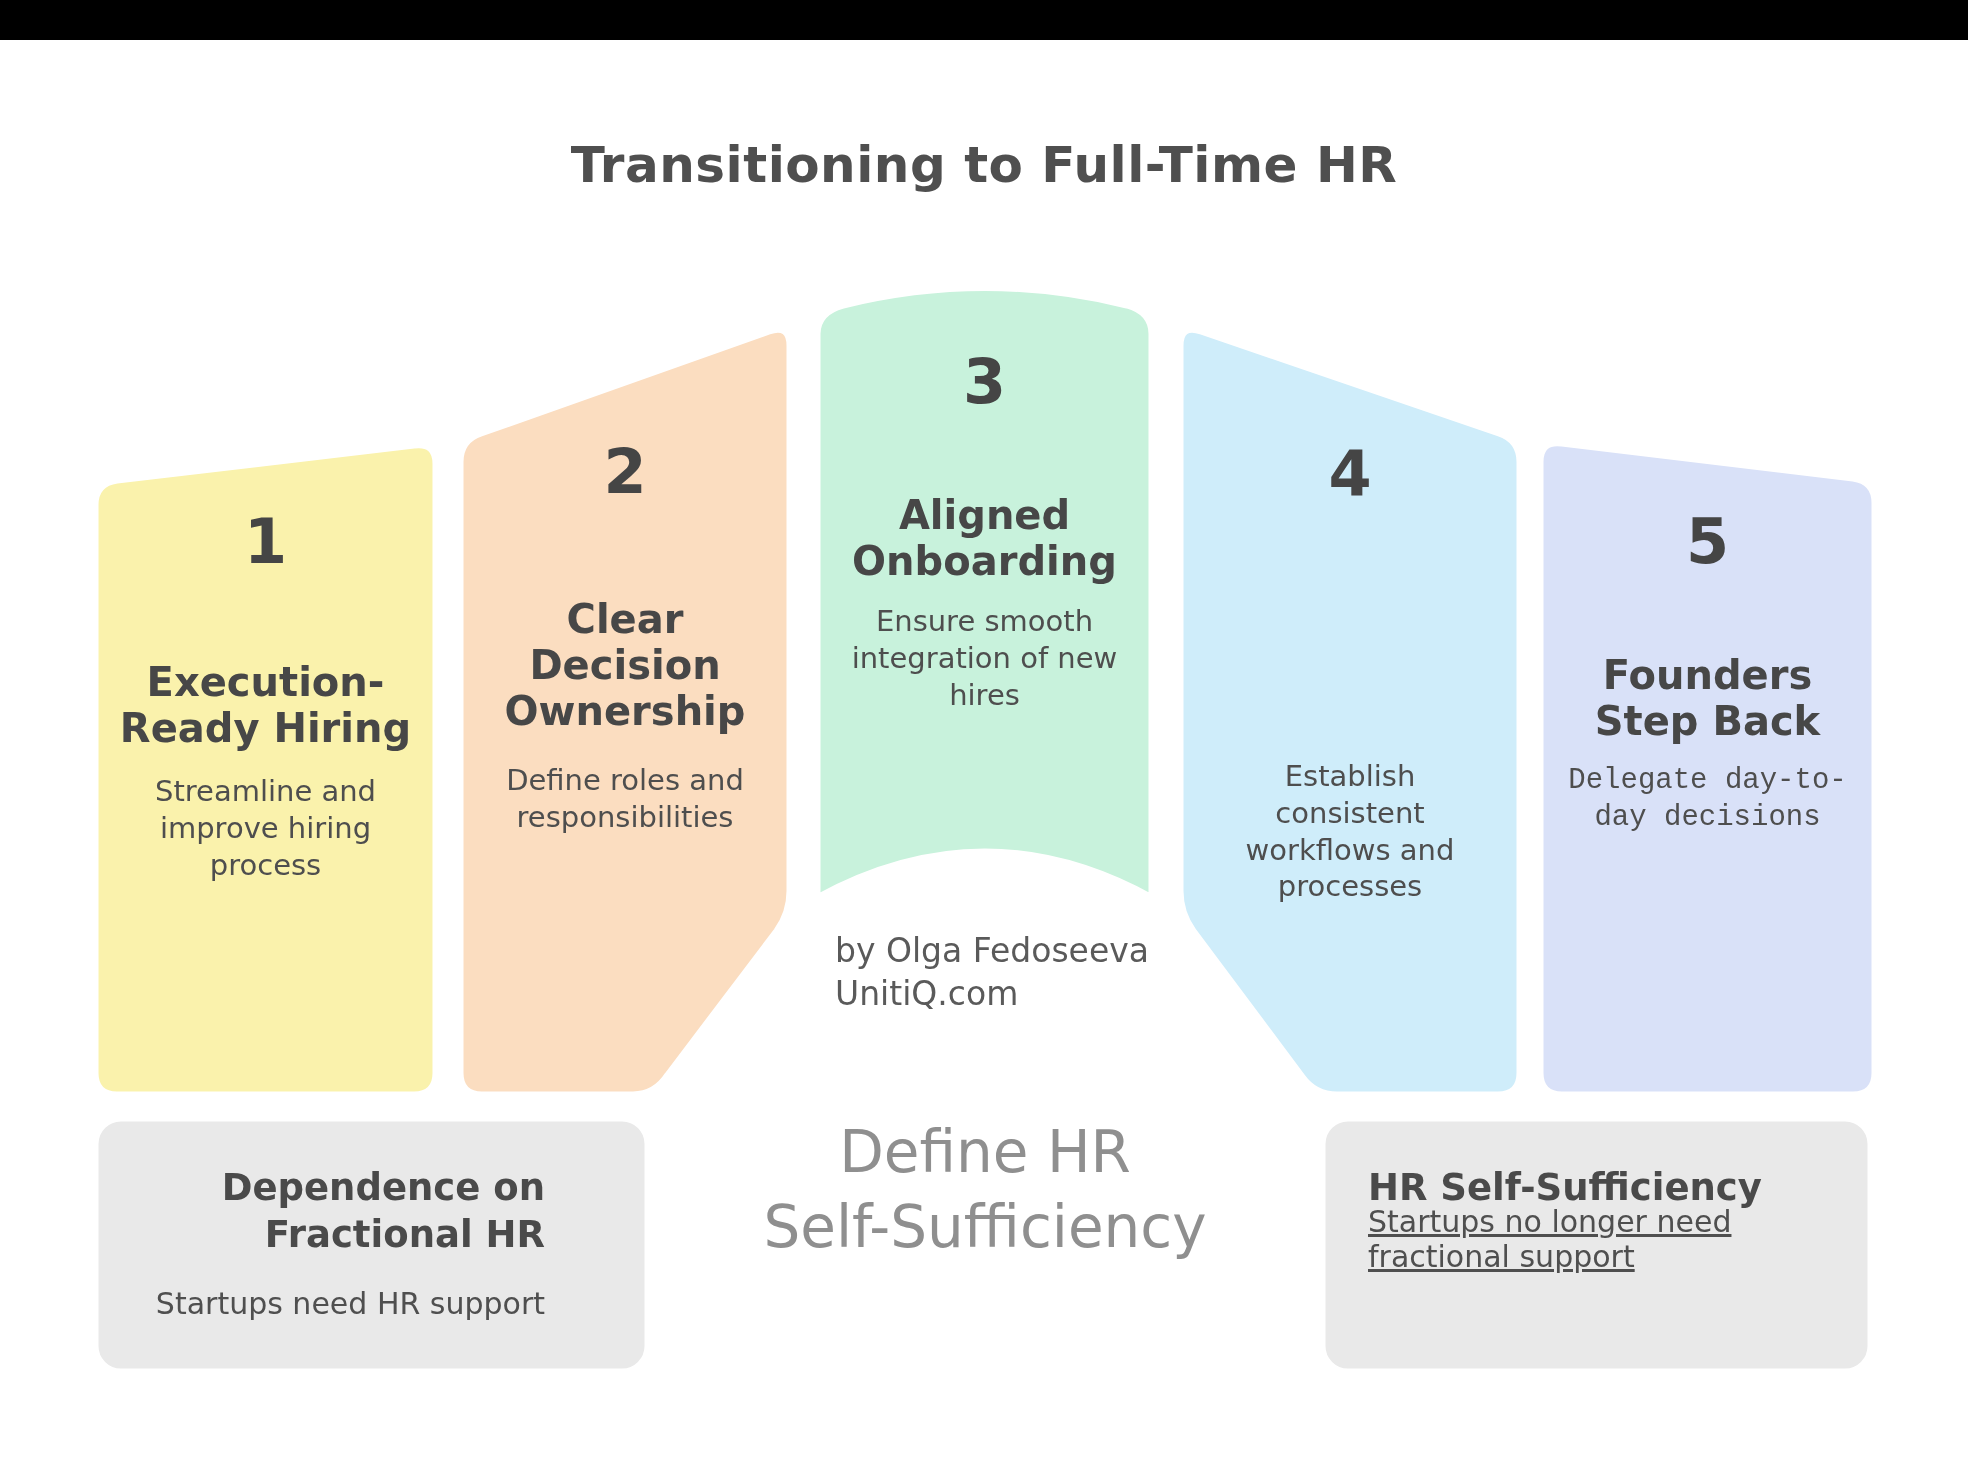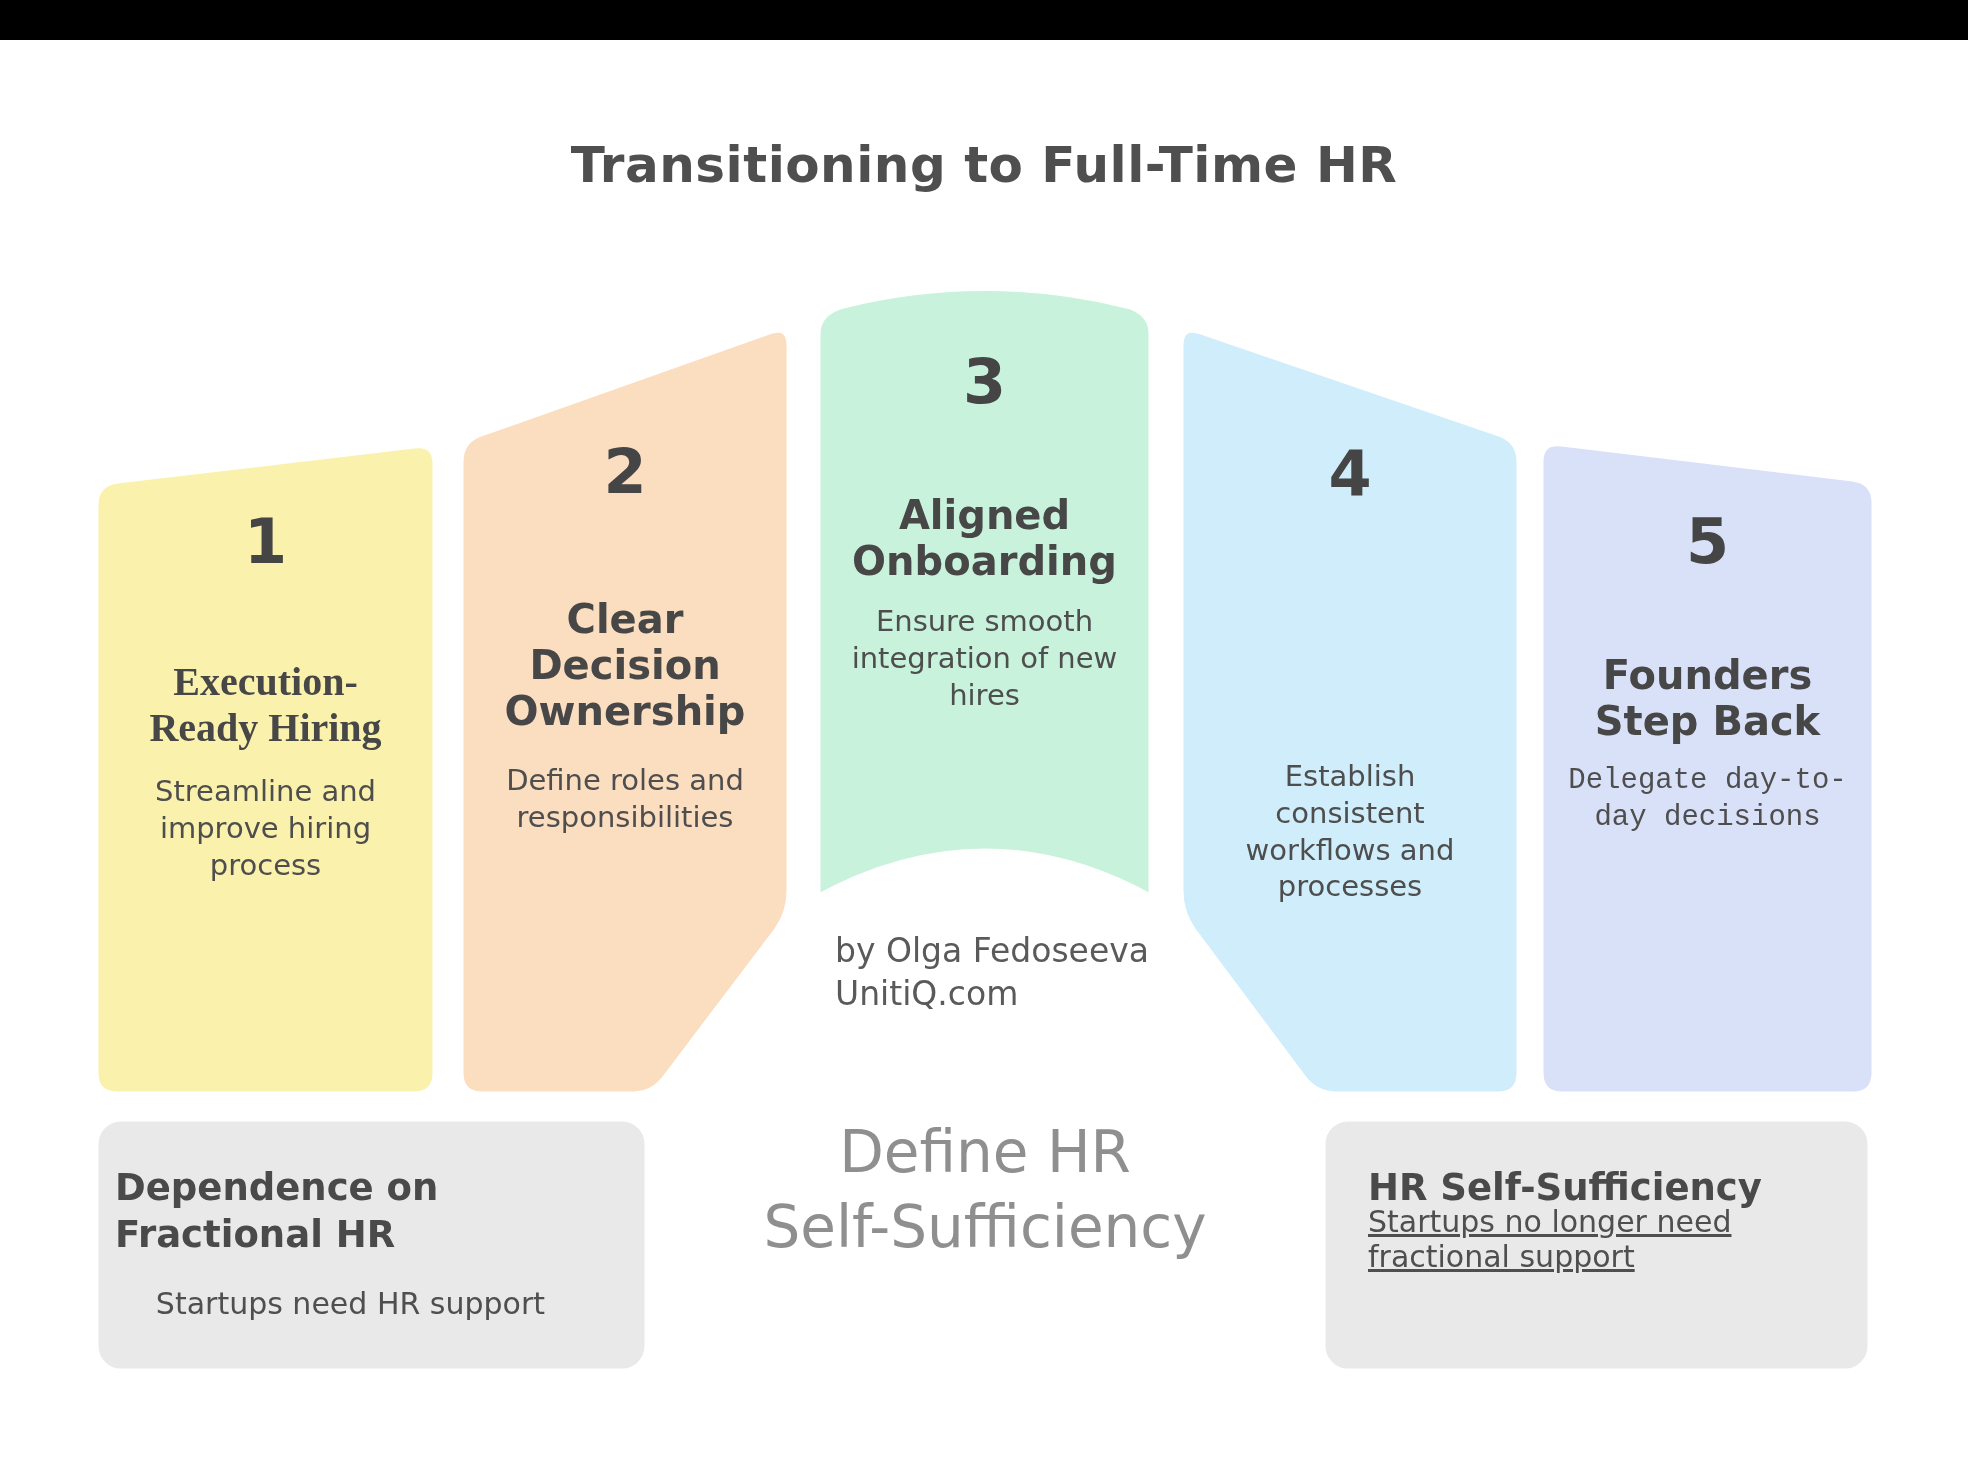--- a/index.html
+++ b/index.html
@@ -18,40 +18,40 @@
   .title{
     left:0;top:96px;width:1968px;
     text-align:center;
     font-size:50px;font-weight:bold;letter-spacing:.5px;
     color:#4F4F4F;
   }
   .num{font-size:62px;font-weight:bold;line-height:1;color:#454545;text-align:center;}
   .head{font-size:40px;font-weight:bold;line-height:1.15;color:#474747;text-align:center;}
   .body{font-size:29px;line-height:1.27;color:#4E4E4E;text-align:center;}
   
-  .c1{left:95px;width:341px;}   .n1{top:471px;} .h1{top:619px;font-family:Liberation Serif, serif;} .b1{top:733px;}
+  .c1{left:95px;width:341px;}   .n1{top:471px;} .h1{top:619px;} .b1{top:733px;}
   .c2{left:460px;width:330px;}  .n2{top:401px;} .h2{top:556px;} .b2{top:722px;}
   .c3{left:817px;width:335px;}  .n3{top:311px;} .h3{top:452px;} .b3{top:563px;}
   .c4{left:1180px;width:340px;} .n4{top:403px;} .h4{top:549px;} .b4{top:718px;}
   .c5{left:1540px;width:335px;} .n5{top:471px;} .h5{top:612px;} .b5{top:723px;font-family:Liberation Mono, monospace;}
   
   .attrib{
     left:835px;top:890px;width:500px;
     font-size:33px;line-height:1.3;color:#5A5A5A;text-align:left;
   }
   
   .goal{
     left:585px;top:1075px;width:800px;
     text-align:center;
     font-size:58px;line-height:1.29;color:#8F8F8F;
   }
   
   .state-head{font-size:37px;font-weight:bold;line-height:1.26;color:#4A4A4A;}
   .state-body{font-size:30px;color:#4F4F4F;}
-  .ls-head{left:115px;top:1125px;width:430px;}
+  .ls-head{left:115px;top:1125px;width:430px;text-align:right;}
   .ls-body{left:115px;top:1246px;width:430px;text-align:right;line-height:1.2;}
   .rs-head{left:1368px;top:1125px;width:470px;text-align:left;}
   .rs-body{left:1368px;top:1164px;width:470px;text-align:left;line-height:1.18;text-decoration:underline;}
 </style>
 </head>
 <body>
 
 <div class="stage">
 
   <svg width="1968" height="1476" viewBox="0 0 1968 1476">

